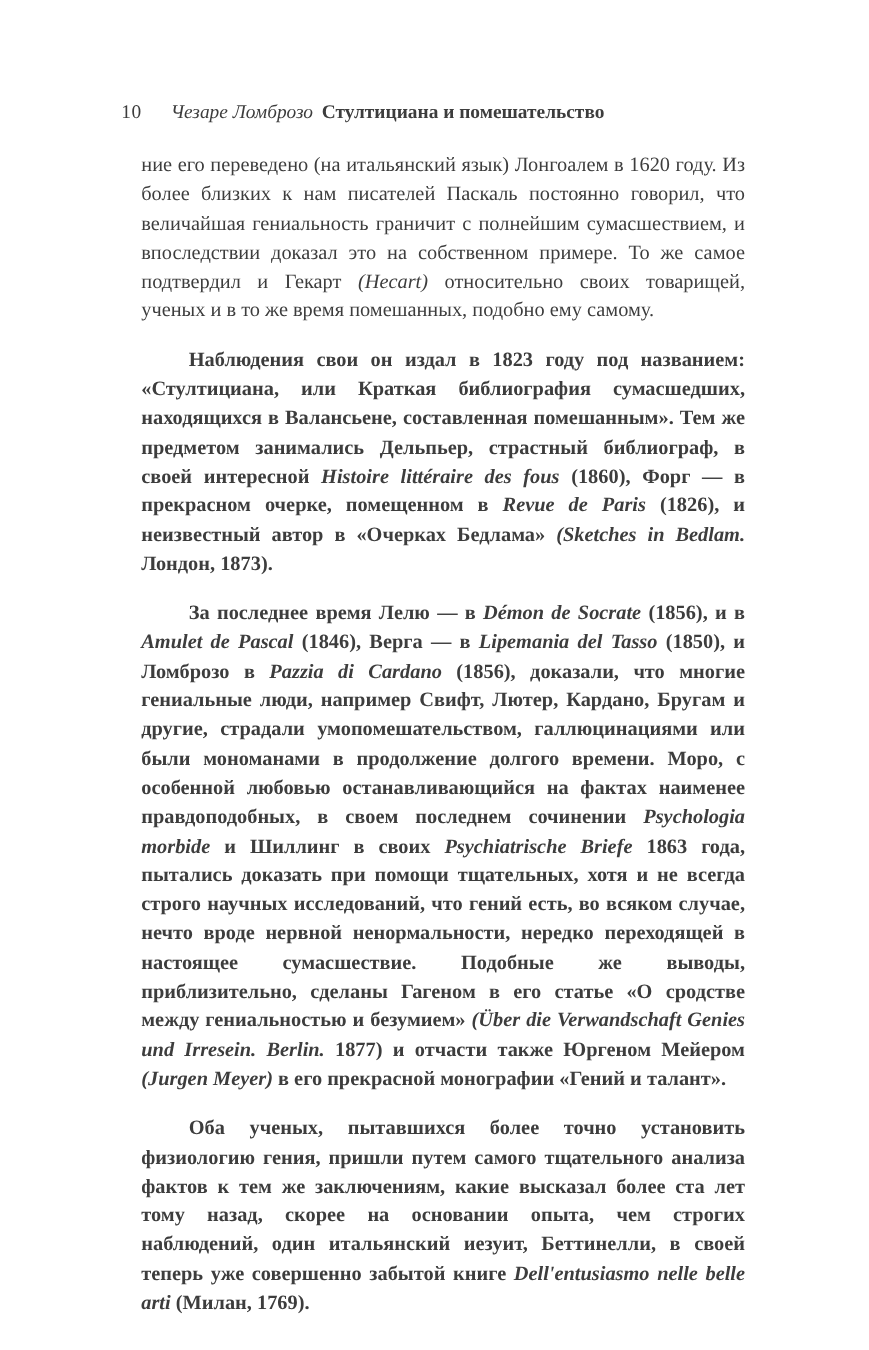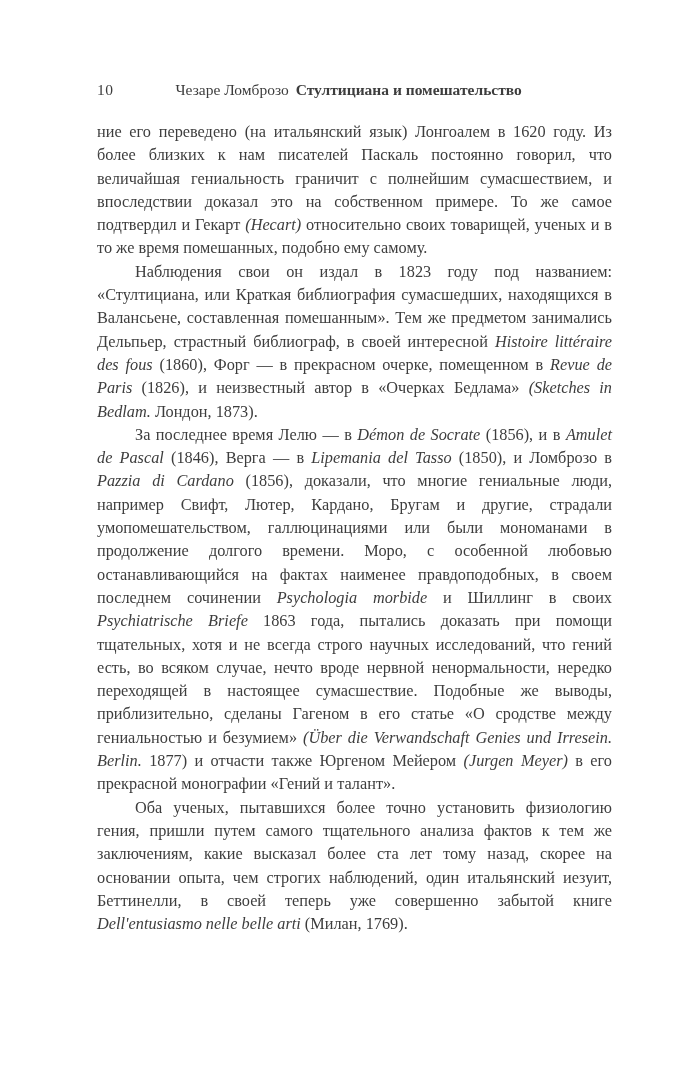--- a/index.html
+++ b/index.html
@@ -27,38 +27,39 @@
     font-size: 15.5px;
     line-height: 19px;
     margin-bottom: 21px;
     white-space: nowrap;
   }
   .running-head .pagenum {
     margin-right: 23px;
     letter-spacing: 0.5px;
   }
   .running-head .author {
+    font-style: italic;
     margin-right: 7px;
-    margin-left: 39px;
   }
   .running-head .booktitle {
     font-weight: bold;
   }
   .body-text {
     font-size: 16.3px;
     line-height: 23.3px;
     text-align: justify;
     hyphens: none;
   }
   .para {
-    margin: 0;
+    margin: 16px;
     padding: 0;
   }
   .para.indent {
     text-indent: 38px;
+    font-weight: bold;
   }
   .italic {
     font-style: italic;
   }
 </style>
 </head>
 <body>
 
 <div class="page">
   <header class="running-head">

